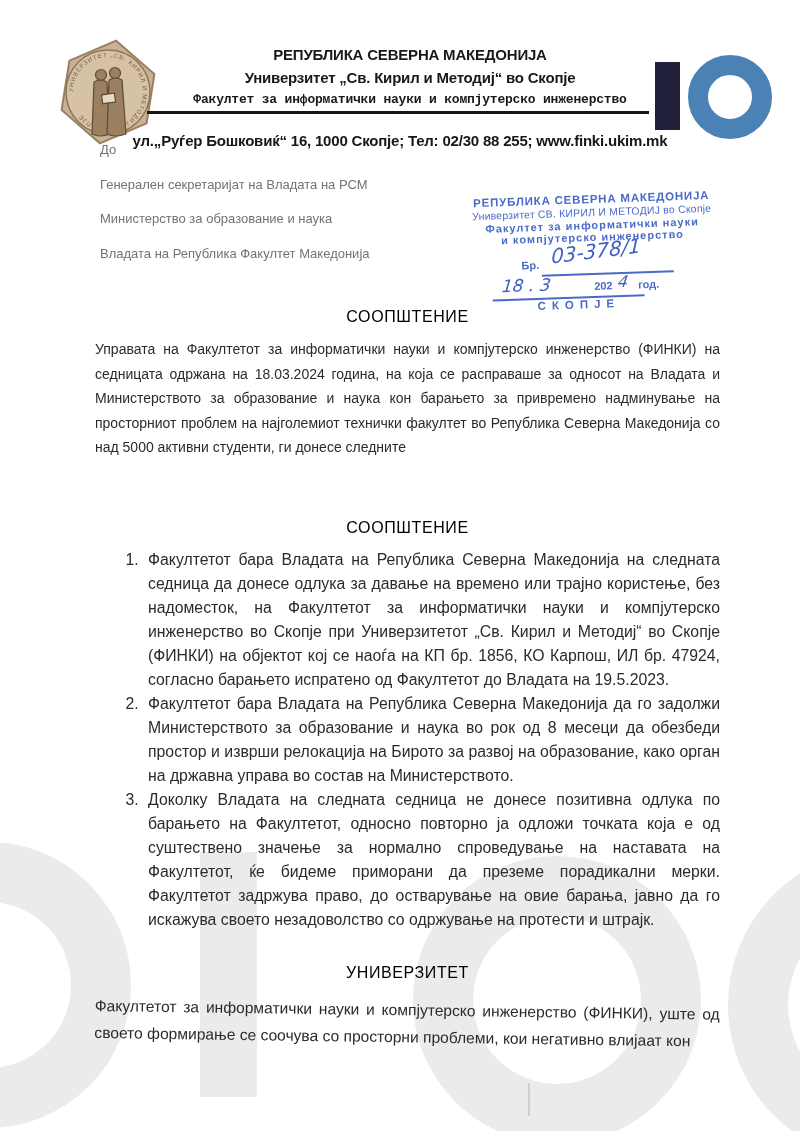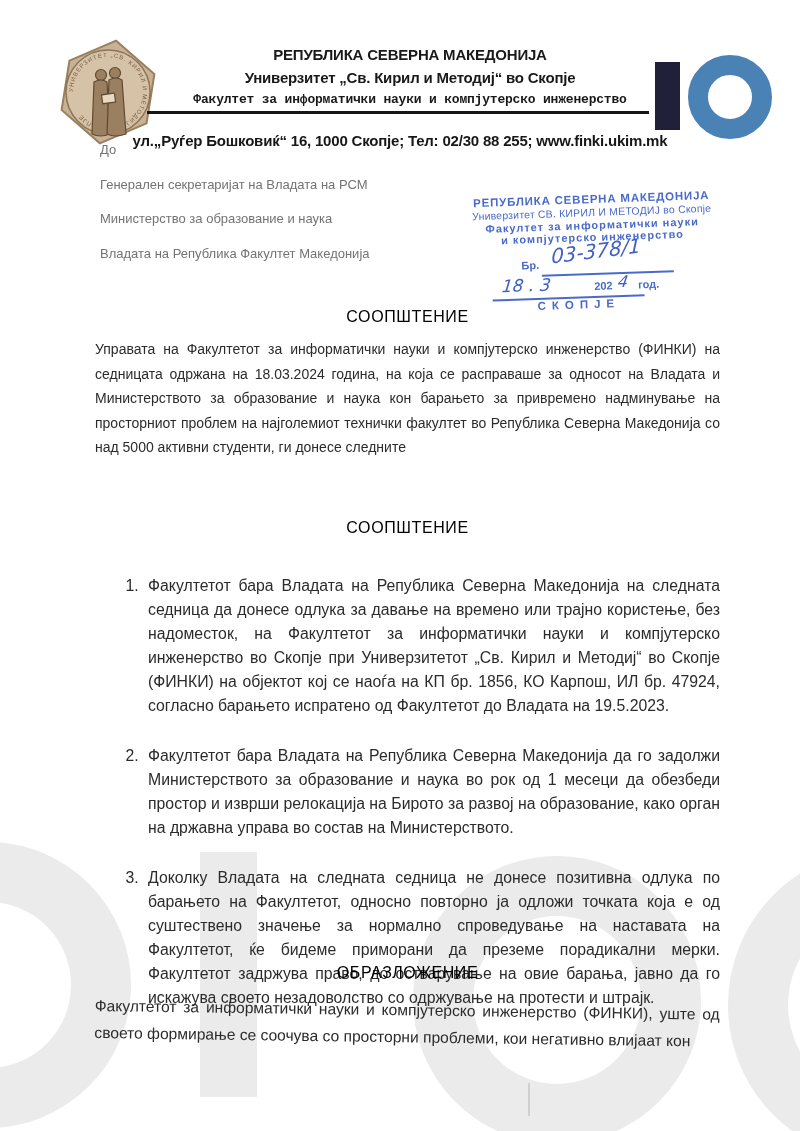--- a/index.html
+++ b/index.html
@@ -50,21 +50,21 @@
       font-size:16px;letter-spacing:.6px;color:#000000;}
   .t1{top:308px;}
   .t2{top:519px;}
   .t3{top:964px;}
   .para{position:absolute;left:95px;width:625px;z-index:2;text-align:justify;
       font-size:14px;line-height:24.5px;color:#2b2b2b;}
   .p1{top:337px;}
   .p2{top:992px;font-size:15.6px;line-height:27px;transform:rotate(0.8deg);transform-origin:left top;}
   .concl{position:absolute;left:95px;top:548px;width:625px;z-index:2;}
   .concl ol{margin:0;padding-left:48px;font-size:15.8px;line-height:24px;color:#2b2b2b;}
-  .concl li{text-align:justify;padding-left:5px;margin-top:26px;}
+  .concl li{text-align:justify;padding-left:5px;}
   .scan-line{position:absolute;left:528px;top:1083px;width:1.5px;height:33px;background:#cfcfcf;z-index:1;}
 </style>
 </head>
 <body>
 
 <div class="page">
 
   <svg class="watermark" width="800" height="1131" aria-hidden="true">
     <g fill="none" stroke="#ebebeb" stroke-width="60">
       <circle cx="-12" cy="985" r="113"></circle>
@@ -131,21 +131,21 @@
     <div class="st-city">СКОПЈЕ</div>
   </div>
 
   <div class="sec-title t1">СООПШТЕНИЕ</div>
   <div class="para p1">Управата на Факултетот за информатички науки и компјутерско инженерство (ФИНКИ) на седницата одржана на 18.03.2024 година, на која се расправаше за односот на Владата и Министерството за образование и наука кон барањето за привремено надминување на просторниот проблем на најголемиот технички факултет во Република Северна Македонија со над 5000 активни студенти, ги донесе следните</div>
 
   <div class="sec-title t2">СООПШТЕНИЕ</div>
   <div class="concl">
     <ol>
       <li>Факултетот бара Владата на Република Северна Македонија на следната седница да донесе одлука за давање на времено или трајно користење, без надоместок, на Факултетот за информатички науки и компјутерско инженерство во Скопје при Универзитетот „Св. Кирил и Методиј“ во Скопје (ФИНКИ) на објектот кој се наоѓа на КП бр. 1856, КО Карпош, ИЛ бр. 47924, согласно барањето испратено од Факултетот до Владата на 19.5.2023.</li>
-      <li>Факултетот бара Владата на Република Северна Македонија да го задолжи Министерството за образование и наука во рок од 1 месеци да обезбеди простор и изврши релокација на Бирото за развој на образование, како орган на државна управа во состав на Министерството.</li>
+      <li>Факултетот бара Владата на Република Северна Македонија да го задолжи Министерството за образование и наука во рок од 8 месеци да обезбеди простор и изврши релокација на Бирото за развој на образование, како орган на државна управа во состав на Министерството.</li>
       <li>Доколку Владата на следната седница не донесе позитивна одлука по барањето на Факултетот, односно повторно ја одложи точката која е од суштествено значење за нормално спроведување на наставата на Факултетот, ќе бидеме приморани да преземе порадикални мерки. Факултетот задржува право, до остварување на овие барања, јавно да го искажува своето незадоволство со одржување на протести и штрајк.</li>
     </ol>
   </div>
 
-  <div class="sec-title t3">ОБРАЗЛОЖЕНИЕ</div>
+  <div class="sec-title t3">УНИВЕРЗИТЕТ</div>
   <div class="para p2">Факултетот за информатички науки и компјутерско инженерство (ФИНКИ), уште од своето формирање се соочува со просторни проблеми, кои негативно влијаат кон</div>
 
 </div>
 
 </body></html>

